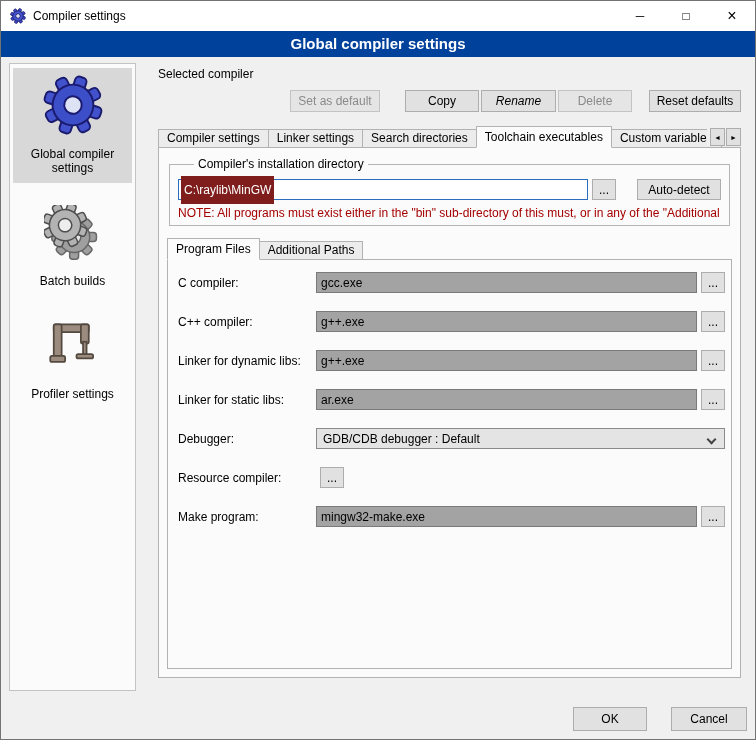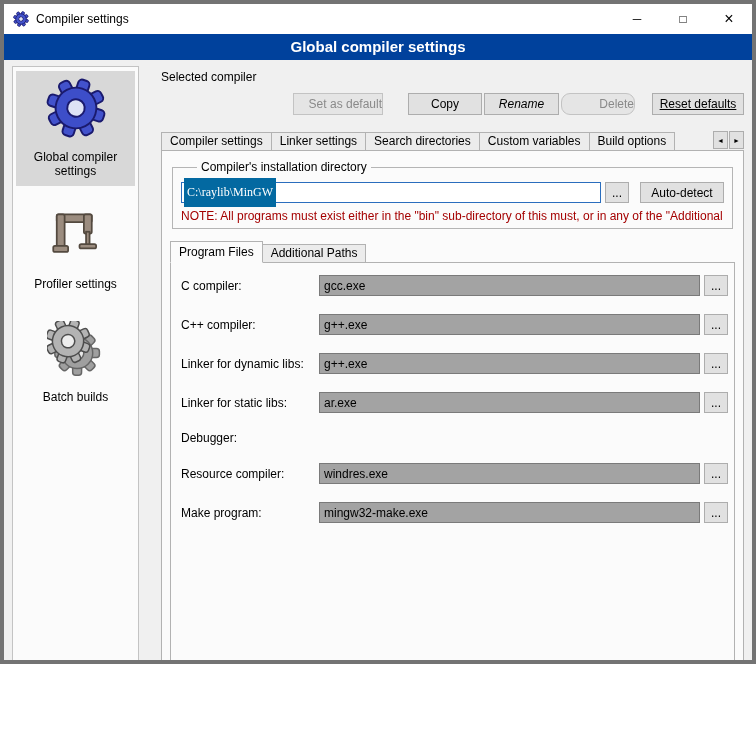--- a/index.html
+++ b/index.html
@@ -1,19 +1,19 @@
 <!DOCTYPE html>
 <html><head>
 <meta charset="utf-8">
 <style>
   * { box-sizing: border-box; margin: 0; padding: 0; }
   html, body { width: 756px; height: 740px; }
   body { font-family: "Liberation Sans", sans-serif; font-size: 12px; color: #000; cursor: default; }
 
-  .window { width: 756px; height: 664px; border: 4px solid #737373; background: #f0f0f0; position: relative; overflow: hidden; }
+  .window { width: 756px; height: 740px; border: 1px solid #737373; background: #f0f0f0; position: relative; overflow: hidden; }
 
   
   .titlebar { height: 30px; background: #ffffff; display: flex; align-items: center; }
   .app-icon { width: 16px; height: 16px; margin-left: 9px; flex: none; }
   .title { margin-left: 7px; font-size: 12px; }
   .win-controls { margin-left: auto; display: flex; height: 100%; }
   .win-btn { width: 46px; height: 100%; display: flex; align-items: center; justify-content: center; font-size: 12px; }
   .win-btn.close-btn { font-size: 16px; }
 
   
@@ -29,45 +29,45 @@
 
   
   .main { position: absolute; left: 148px; top: 6px; width: 600px; padding: 4px 8px 0 9px; }
   .section-label { margin-bottom: 3px; }
 
   .combo { height: 22px; background: #fff; border: 1px solid #707070; display: flex; align-items: center; padding: 0 24px 0 6px; position: relative; }
   .combo.gray { background: #e4e4e4; border-color: #8a8a8a; }
   .chev { position: absolute; right: 9px; top: 7px; width: 7px; height: 7px; border-right: 2px solid #454545; border-bottom: 2px solid #454545; transform: rotate(45deg); }
 
   .btn { height: 22px; background: #e1e1e1; border: 1px solid #adadad; font-family: inherit; font-size: 12px; color: #000; }
-  .btn.disabled { color: #8a8a8a; border-color: #c3c3c3; background: #e5e5e5; text-align: right; }
+  .btn.disabled { color: #8a8a8a; border-color: #c3c3c3; background: #e5e5e5; }
   .btn-row { display: flex; margin-top: 9px; }
   .btn-set { margin-left: 132px; width: 90px; }
   .btn-copy { margin-left: 25px; width: 74px; }
   .btn-rename { margin-left: 2px; width: 75px; font-style: italic; }
-  .btn-delete { margin-left: 2px; width: 74px; border-radius: 9px; }
-  .btn-reset { margin-left: auto; width: 92px; text-decoration: underline; }
+  .btn-delete { margin-left: 2px; width: 74px; }
+  .btn-reset { margin-left: auto; width: 92px; }
 
   
   .tabstrip { display: flex; align-items: flex-end; margin-top: 14px; height: 22px; position: relative; overflow: hidden; padding-right: 34px; }
   .tab { flex: none; white-space: nowrap; background: #ececec; border: 1px solid #b2b2b2; height: 19px; line-height: 17px; padding: 0 8px; margin-right: -1px; }
   .tab.active { background: #fbfbfb; height: 22px; line-height: 20px; border-bottom: 1px solid #fbfbfb; position: relative; z-index: 2; }
   .tab-arrows { position: absolute; right: 0; bottom: 2px; display: flex; background: #f0f0f0; padding-left: 2px; z-index: 3; }
   .arrow-btn { width: 15px; height: 18px; border: 1px solid #adadad; background: #e1e1e1; font-size: 7px; display: flex; align-items: center; justify-content: center; margin-left: 1px; }
 
   .tabpanel { border: 1px solid #b2b2b2; background: #fbfbfb; margin-top: -1px; height: 531px; padding: 8px 8px 8px 8px; display: flex; flex-direction: column; position: relative; z-index: 1; }
 
   
   .groupbox { border: 1px solid #b5b5b5; margin: 8px 2px 0; padding: 14px 8px 5px; position: relative; }
   .groupbox-label { position: absolute; top: -8px; left: 24px; background: #fbfbfb; padding: 0 4px; }
   .dir-row { display: flex; align-items: center; }
   .dir-input { flex: 1; height: 21px; border: 1px solid #2a6dbd; background: #fff; display: flex; align-items: center; padding: 1px 2px; }
-  .dir-sel { background: #0369a1; color: #fff; padding: 7px 3px; font-family: Liberation Serif, serif; }
+  .dir-sel { background: #7f1d1d; color: #fff; padding: 7px 3px; }
   .mini-btn { width: 24px; height: 21px; margin-left: 4px; flex: none; }
-  .autodetect-btn { width: 84px; height: 21px; margin-left: 11px; flex: none; }
+  .autodetect-btn { width: 84px; height: 21px; margin-left: 21px; flex: none; }
   .note { margin-top: 6px; color: #a40000; white-space: nowrap; }
 
   .tabstrip.inner { margin-top: 12px; padding-right: 0; overflow: visible; }
   .tabpanel.inner { flex: 1; height: auto; display: block; padding: 12px 6px 8px 10px; }
 
   .field-row { display: flex; align-items: center; margin-bottom: 18px; }
   .field-label { width: 138px; flex: none; }
   .text-input { flex: 1; height: 21px; border: 1px solid #7a7a7a; background: #a3a3a3; font-family: inherit; font-size: 12px; padding: 0 4px; }
   .field-row .combo { flex: 1; height: 21px; }
 
@@ -122,36 +122,20 @@
                 <circle cx="32" cy="32" r="9" fill="#dde2f5"></circle>
               </g>
             </g>
           </svg>
         </span>
         <span class="side-label">Global compiler settings</span>
       </div>
 
       <div class="side-item">
         <span>
-          <svg width="56" height="58" viewBox="0 0 64 64">
-            <g fill="#9b8c7f" stroke="#53493f" stroke-width="2">
-              <rect x="10" y="6" width="40" height="9" rx="2"></rect>
-              <rect x="10" y="6" width="9" height="40" rx="2"></rect>
-              <rect x="41" y="6" width="9" height="22" rx="2"></rect>
-              <rect x="43.5" y="26" width="4" height="16"></rect>
-              <rect x="36" y="40" width="19" height="5" rx="2"></rect>
-              <rect x="6" y="42" width="17" height="7" rx="2"></rect>
-            </g>
-          </svg>
-        </span>
-        <span class="side-label">Profiler settings</span>
-      </div>
-
-      <div class="side-item">
-        <span>
           <svg width="58" height="58" viewBox="0 0 64 64">
             <g transform="translate(7 9) scale(0.82)" opacity="0.85">
               <g fill="#8f8f8f" stroke="#4d4d4d" stroke-width="2">
                 <rect x="26" y="2" width="12" height="60" rx="4"></rect>
                 <rect x="26" y="2" width="12" height="60" rx="4" transform="rotate(45 32 32)"></rect>
                 <rect x="26" y="2" width="12" height="60" rx="4" transform="rotate(90 32 32)"></rect>
                 <rect x="26" y="2" width="12" height="60" rx="4" transform="rotate(135 32 32)"></rect>
                 <circle cx="32" cy="32" r="21"></circle>
                 <circle cx="32" cy="32" r="9" fill="#e6e6e6"></circle>
               </g>
@@ -163,39 +147,56 @@
                 <rect x="26" y="2" width="12" height="60" rx="4" transform="rotate(90 32 32)"></rect>
                 <rect x="26" y="2" width="12" height="60" rx="4" transform="rotate(135 32 32)"></rect>
                 <circle cx="32" cy="32" r="21"></circle>
                 <circle cx="32" cy="32" r="9" fill="#ededed"></circle>
               </g>
             </g>
           </svg>
         </span>
         <span class="side-label">Batch builds</span>
       </div>
+
+      <div class="side-item">
+        <span>
+          <svg width="56" height="58" viewBox="0 0 64 64">
+            <g fill="#9b8c7f" stroke="#53493f" stroke-width="2">
+              <rect x="10" y="6" width="40" height="9" rx="2"></rect>
+              <rect x="10" y="6" width="9" height="40" rx="2"></rect>
+              <rect x="41" y="6" width="9" height="22" rx="2"></rect>
+              <rect x="43.5" y="26" width="4" height="16"></rect>
+              <rect x="36" y="40" width="19" height="5" rx="2"></rect>
+              <rect x="6" y="42" width="17" height="7" rx="2"></rect>
+            </g>
+          </svg>
+        </span>
+        <span class="side-label">Profiler settings</span>
+      </div>
     </div>
 
     <div class="main">
 
       <div class="section-label">Selected compiler</div>
 
 
       <div class="btn-row">
         <button class="btn btn-set disabled">Set as default</button>
         <button class="btn btn-copy">Copy</button>
         <button class="btn btn-rename">Rename</button>
         <button class="btn btn-delete disabled">Delete</button>
         <button class="btn btn-reset">Reset defaults</button>
       </div>
 
       <div class="tabstrip">
         <div class="tab">Compiler settings</div>
         <div class="tab">Linker settings</div>
         <div class="tab">Search directories</div>
+        <div class="tab active">Toolchain executables</div>
         <div class="tab">Custom variables</div>
         <div class="tab">Build options</div>
         <div class="tab-arrows">
           <div class="arrow-btn">◄</div>
           <div class="arrow-btn">►</div>
         </div>
       </div>
 
       <div class="tabpanel">
 
@@ -237,25 +238,28 @@
           </div>
 
           <div class="field-row">
             <span class="field-label">Linker for static libs:</span>
             <input class="text-input" value="ar.exe" style="">
             <button class="btn mini-btn">...</button>
           </div>
 
           <div class="field-row">
             <span class="field-label">Debugger:</span>
+            <div class="combo gray">
+              <span>GDB/CDB debugger : Default</span>
+              <span class="chev"></span>
+            </div>
           </div>
 
           <div class="field-row">
             <span class="field-label">Resource compiler:</span>
-            <input class="text-input" value="windres.exe" style="">
             <button class="btn mini-btn">...</button>
           </div>
 
           <div class="field-row">
             <span class="field-label">Make program:</span>
             <input class="text-input" value="mingw32-make.exe" style="">
             <button class="btn mini-btn">...</button>
           </div>
 
         </div>

